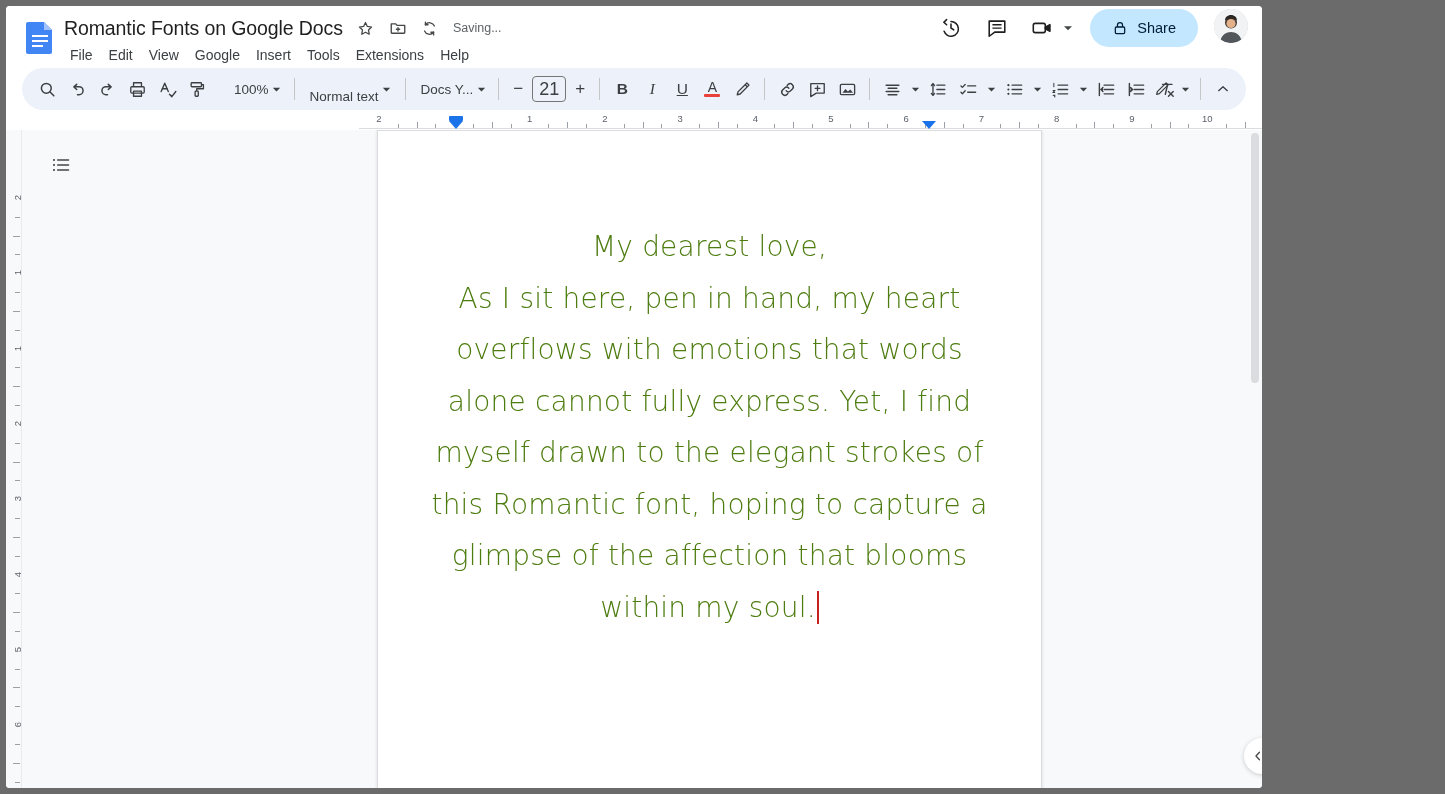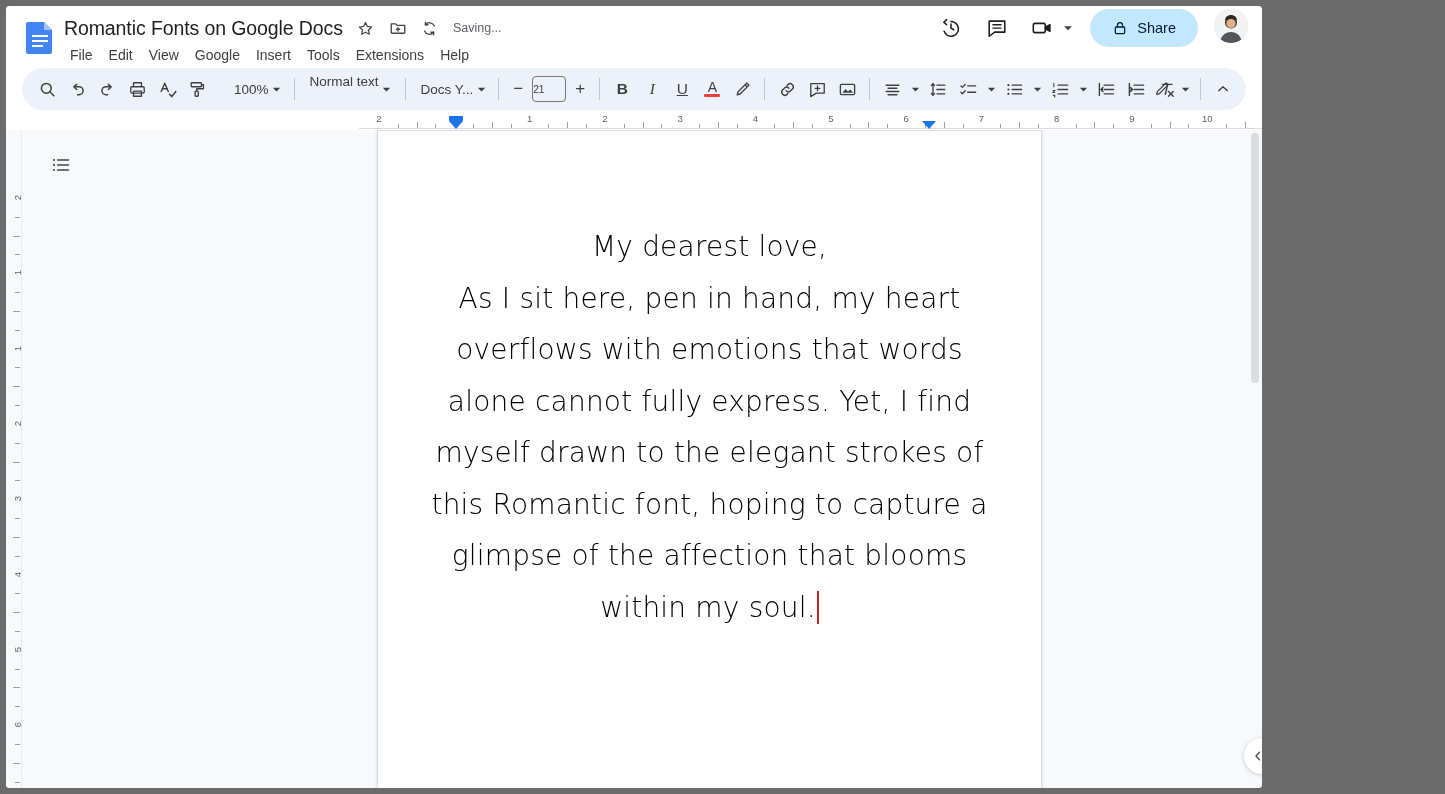--- a/index.html
+++ b/index.html
@@ -87,36 +87,36 @@
     cursor: pointer; flex: 0 0 auto;
   }
   .tb-sep { width: 1px; height: 22px; background: #c4c7c5; margin: 0 7px; flex: 0 0 auto; }
   .tb-caret { width: 16px; height: 30px; display:flex; align-items:center; justify-content:center; cursor:pointer; flex:0 0 auto;}
   .zoom-box {
     display: flex; align-items: center; cursor: pointer;
     border-radius: 4px; padding: 3px 2px 3px 8px; margin-left: 14px;
   }
   .zoom-label { font-size: 13.5px; color: #3c4043; }
   .style-box {
-    display: flex; align-items: flex-start; cursor: pointer;
+    display: flex; align-items: flex-end; cursor: pointer;
     border-radius: 4px; padding: 4px 2px 4px 8px; min-width: 96px;
   }
   .style-label { font-size: 13.5px; color: #3c4043; white-space: nowrap; }
   .font-box {
     display: flex; align-items: center; cursor: pointer;
     border-radius: 4px; padding: 4px 2px 4px 8px; min-width: 66px;
   }
   .fontsize-group { display: flex; align-items: center; gap: 2px; }
   .fs-btn {
     width: 24px; height: 26px; display:flex; align-items:center; justify-content:center;
     cursor:pointer; border-radius: 4px; font-size: 17px; color:#3c4043;
   }
   .fs-input {
     width: 34px; height: 26px; border: 1px solid #747775; border-radius: 4px;
-    background: transparent; text-align: left; font-size: 10px; color: #3c4043;
+    background: transparent; text-align: center; font-size: 18px; color: #3c4043;
     font-family: "Liberation Sans", sans-serif; cursor: text;
   }
   .fmt-btn { font-size: 15.5px; color: #3c4043; }
   .text-color-btn {
     width: 30px; height: 30px; border-radius: 50%; cursor:pointer;
     display:flex; flex-direction: column; align-items:center; justify-content:center; gap:1px;
   }
   .tcA { font-size: 14px; color:#3c4043; line-height:12px; }
   .tcBar { width: 16px; height: 3.5px; background: #e8403a; border-radius:1px;}
   .tb-right { position: absolute; right: 8px; display: flex; align-items: center; }
@@ -172,21 +172,21 @@
     position: absolute; left: 355px; top: 0px;
     width: 665px; height: 860px;
     background: #ffffff;
     border: 1px solid #dadce0;
     box-shadow: 0 1px 3px rgba(60,64,67,0.16);
   }
   .doc-text {
     margin-top: 90px;
     padding: 0 52px;
     text-align: center;
-    color: #000000;
+    color: #4d7c0f;
     font-size: 28px;
     line-height: 51.5px;
     font-family: "DejaVu Sans", sans-serif;
     font-weight: 300;
     letter-spacing: 0.2px;
   }
   .salutation { display: block; }
   .bodypara { display: inline; }
   .caret {
     display: inline-block; width: 2px; height: 33px;

